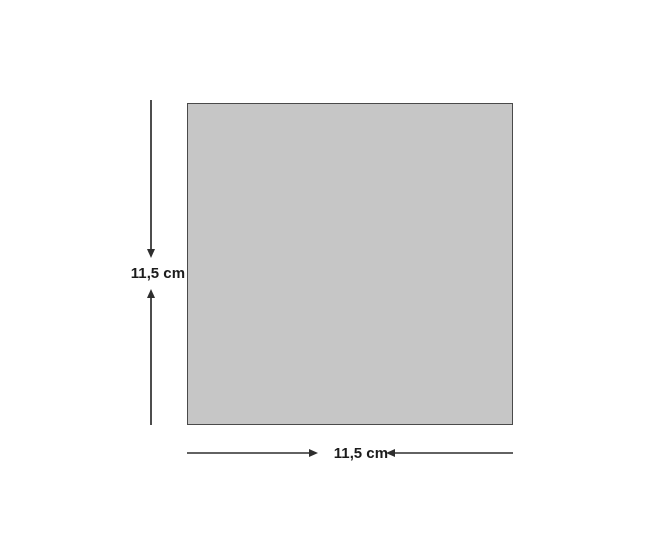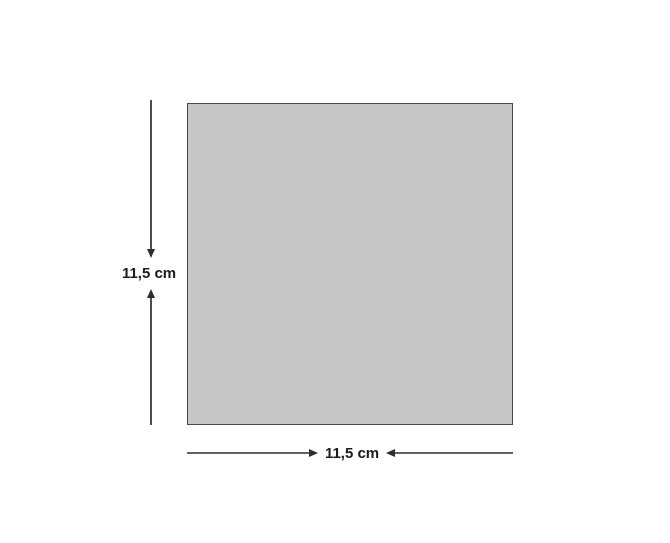--- a/index.html
+++ b/index.html
@@ -38,21 +38,21 @@
   }
   .dims polygon {
     fill: #2e2e2e;
     stroke: none;
   }
   .label {
     position: absolute;
     color: #1c1c1c;
     font-size: 15px;
     font-weight: 700;
-    text-align: center;
+    text-align: right;
     line-height: 18px;
     white-space: nowrap;
   }
   .label-v {
     left: 113px;
     top: 264px;
     width: 72px;
   }
   .label-h {
     left: 316px;

